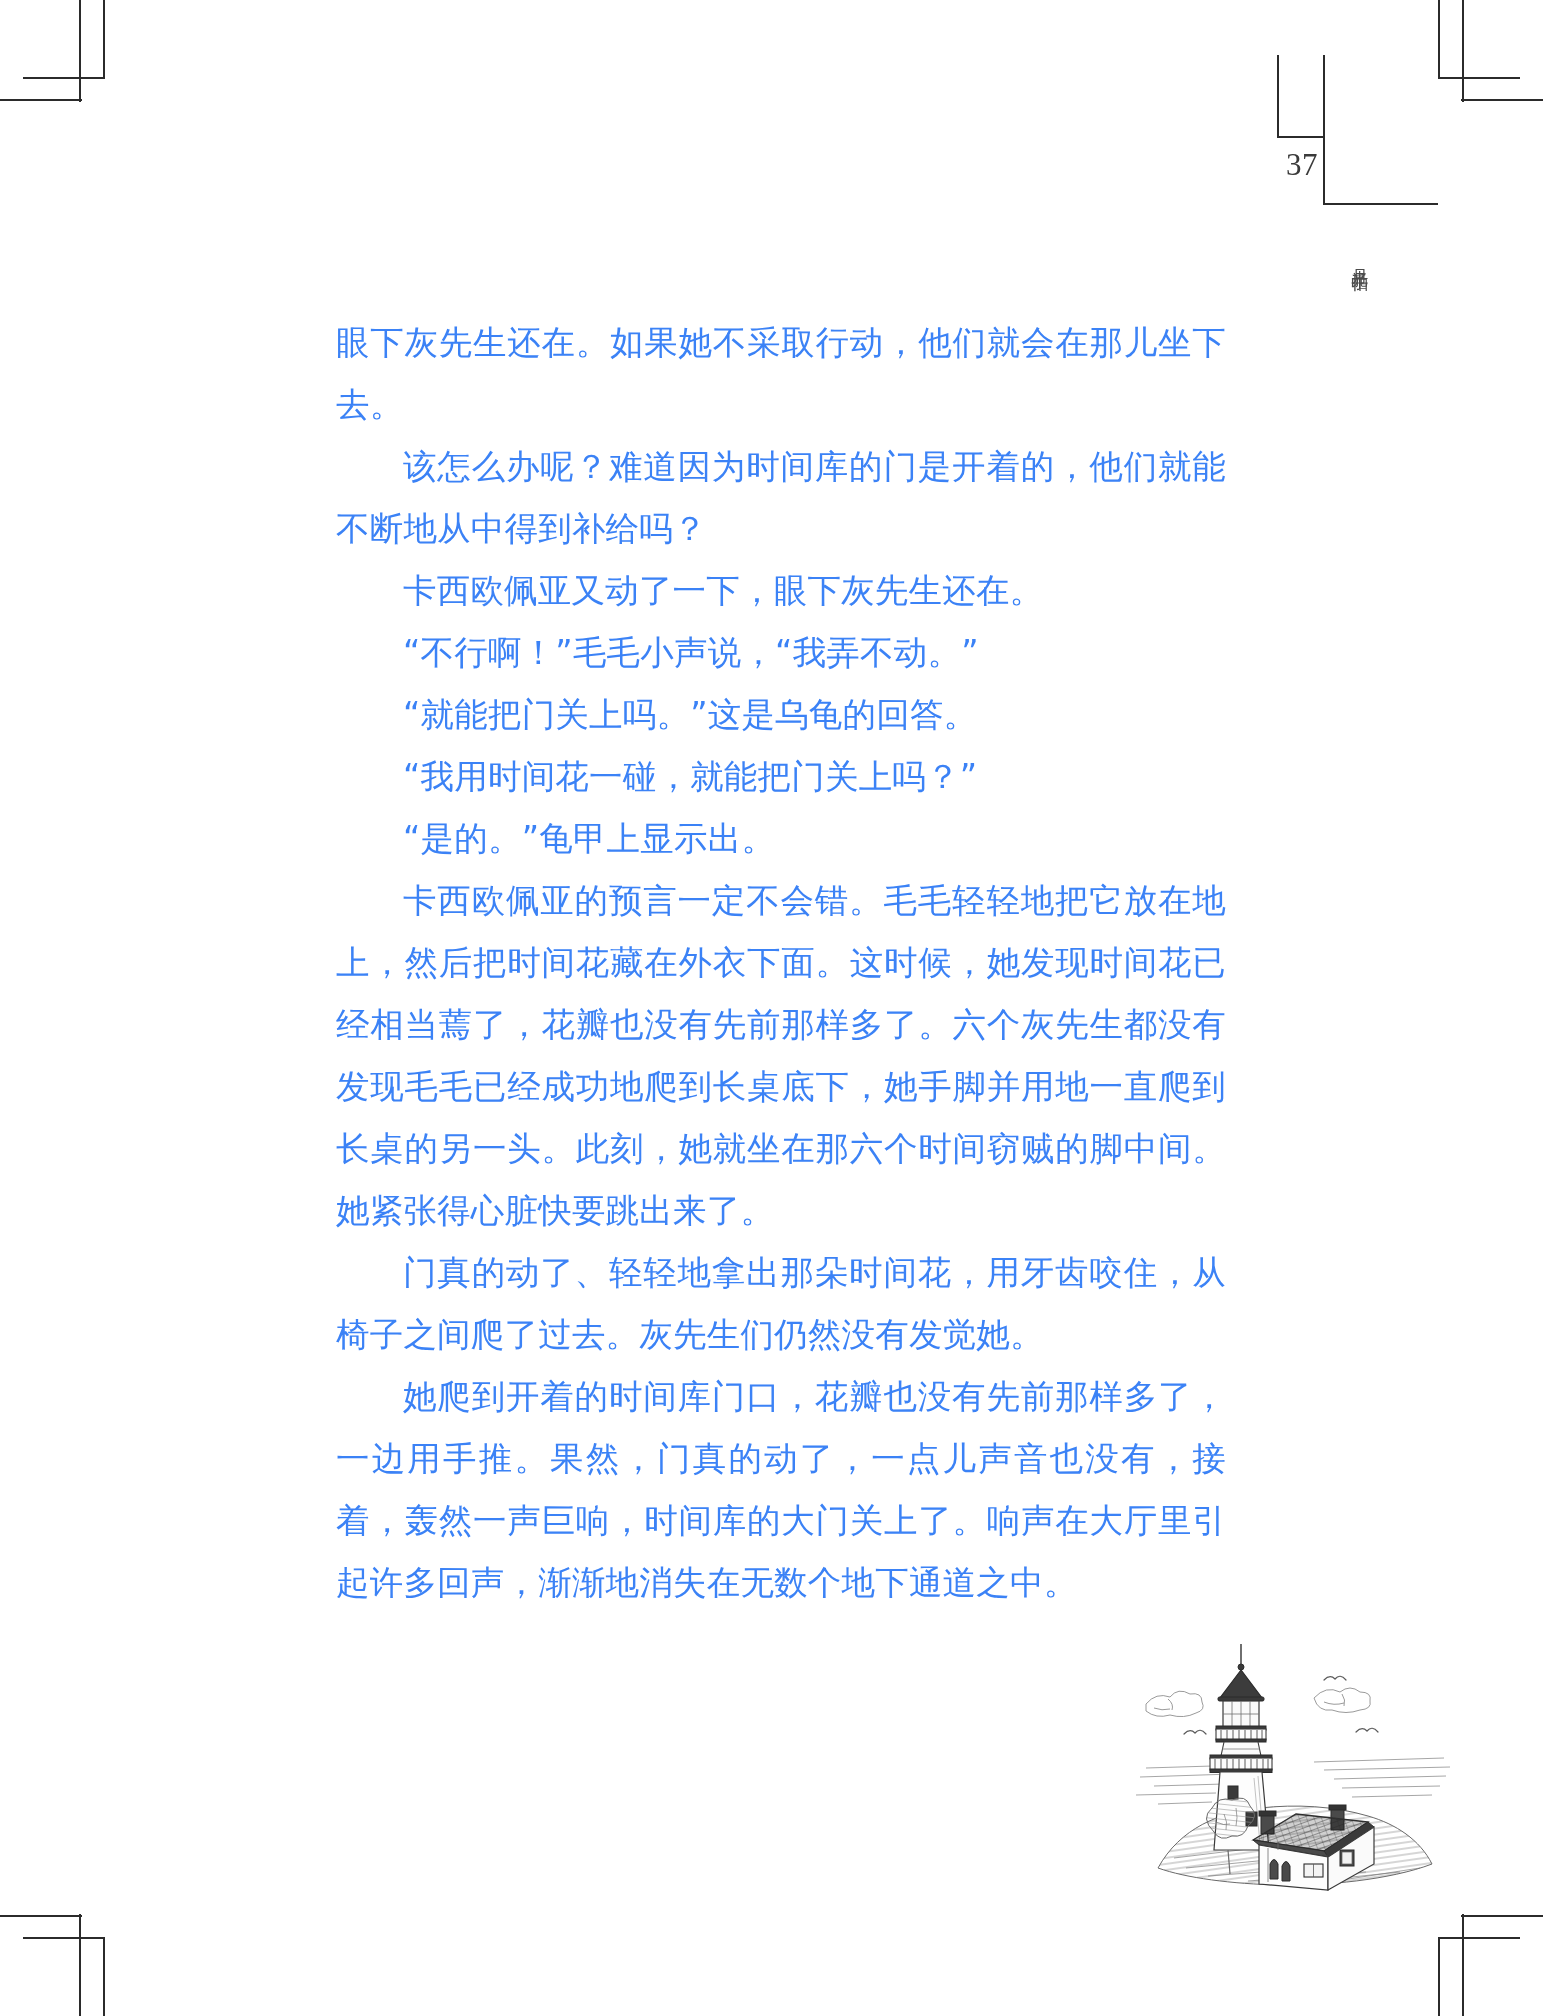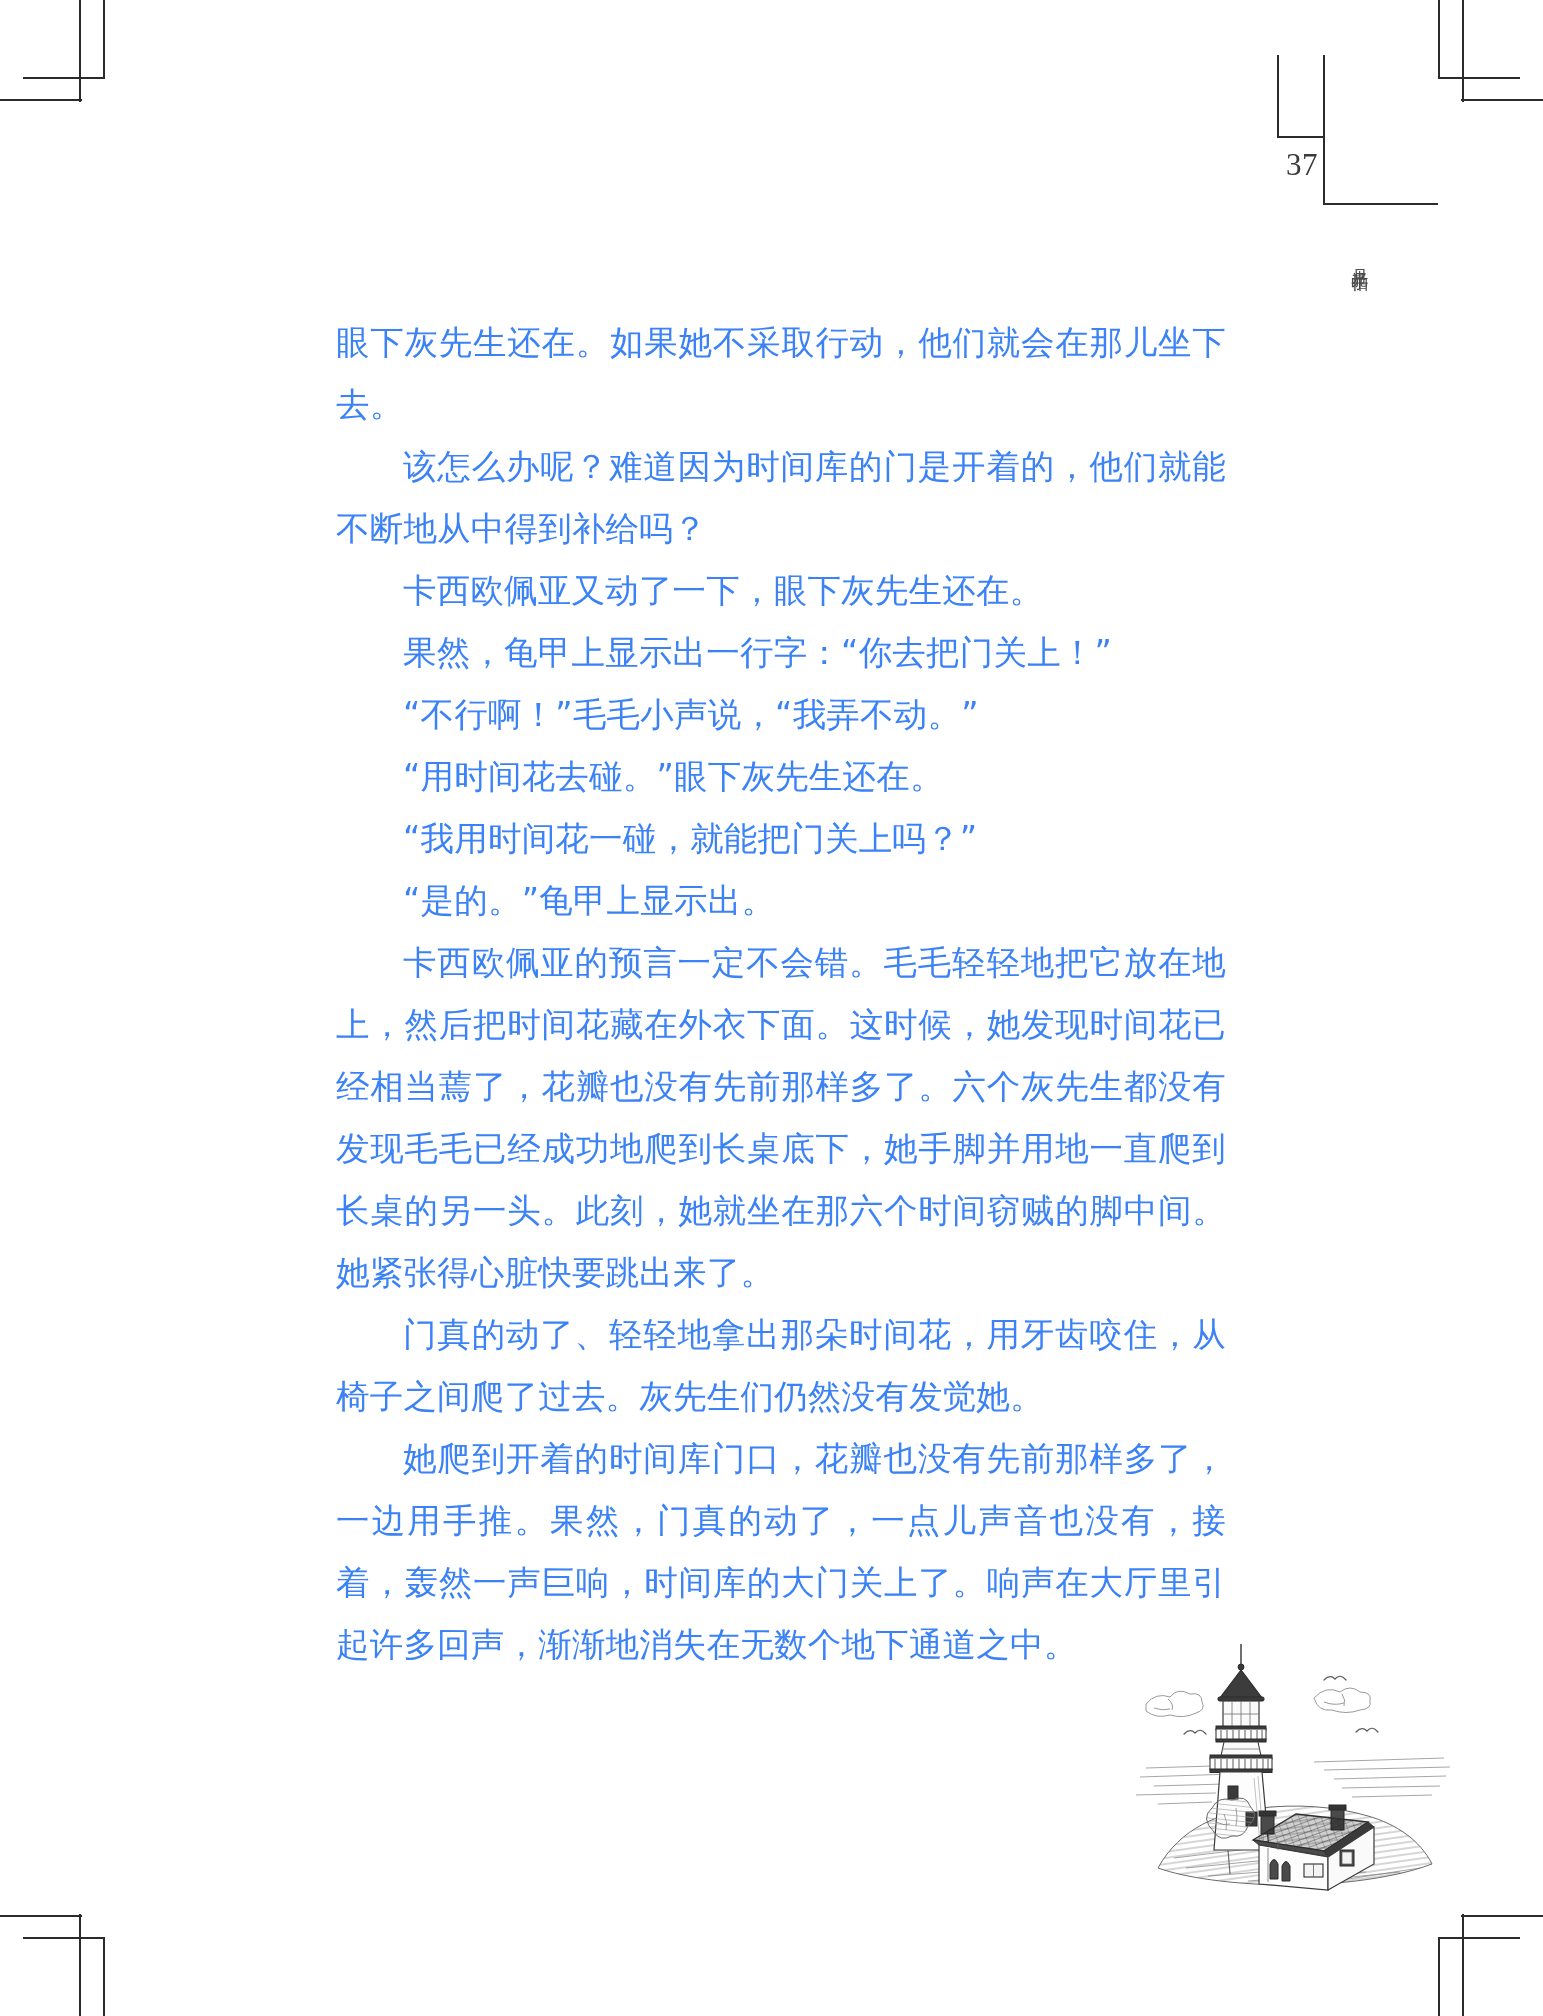--- a/index.html
+++ b/index.html
@@ -168,23 +168,22 @@
     <div class="rule h rule-h-top"></div>
     <div class="rule h rule-h-bot"></div>
     <div id="page-folio">37</div>
     <div id="running-head">月光手帕</div>
   </div>
 
   <div id="body-text">
     <p class="para">眼下灰先生还在。如果她不采取行动，他们就会在那儿坐下去。</p>
     <p class="para indent">该怎么办呢？难道因为时间库的门是开着的，他们就能不断地从中得到补给吗？</p>
     <p class="para indent">卡西欧佩亚又动了一下，眼下灰先生还在。</p>
-    <p class="para indent">果然，龟甲上显示出一行字：“你去把门关上！”</p>
     <p class="para indent">“不行啊！”毛毛小声说，“我弄不动。”</p>
-    <p class="para indent">“用时间花去碰。”眼下灰先生还在。</p>
+    <p class="para indent">“就能把门关上吗。”这是乌龟的回答。</p>
     <p class="para indent">“我用时间花一碰，就能把门关上吗？”</p>
     <p class="para indent">“是的。”龟甲上显示出。</p>
     <p class="para indent">卡西欧佩亚的预言一定不会错。毛毛轻轻地把它放在地上，然后把时间花藏在外衣下面。这时候，她发现时间花已经相当蔫了，花瓣也没有先前那样多了。六个灰先生都没有发现毛毛已经成功地爬到长桌底下，她手脚并用地一直爬到长桌的另一头。此刻，她就坐在那六个时间窃贼的脚中间。她紧张得心脏快要跳出来了。</p>
     <p class="para indent">门真的动了、轻轻地拿出那朵时间花，用牙齿咬住，从椅子之间爬了过去。灰先生们仍然没有发觉她。</p>
     <p class="para indent">她爬到开着的时间库门口，花瓣也没有先前那样多了，一边用手推。果然，门真的动了，一点儿声音也没有，接着，轰然一声巨响，时间库的大门关上了。响声在大厅里引起许多回声，渐渐地消失在无数个地下通道之中。</p>
   </div>
 
   <div id="illustration">
     <svg viewBox="0 0 330 260" xmlns="http://www.w3.org/2000/svg">
       <defs>

